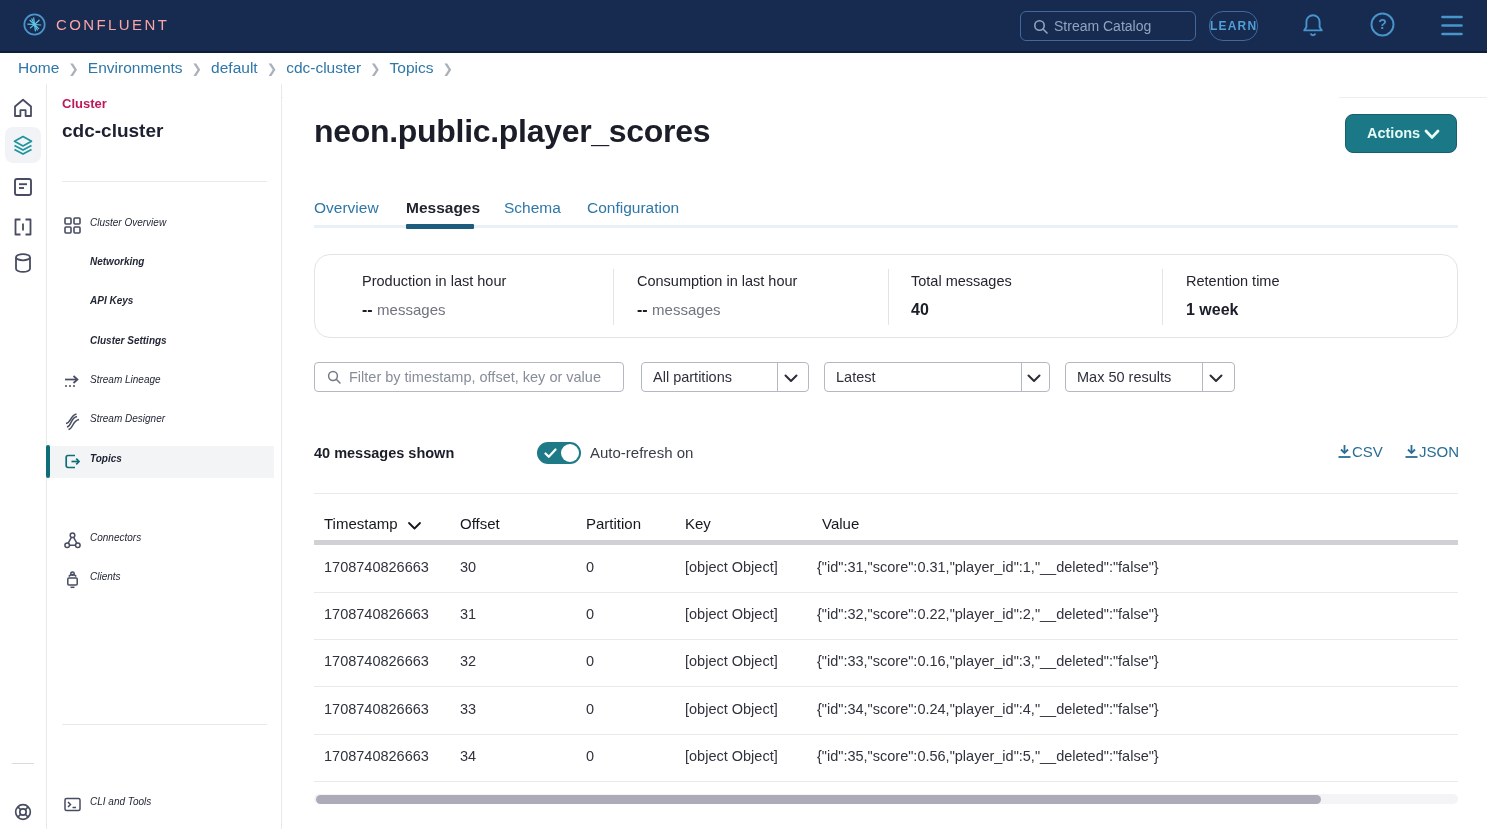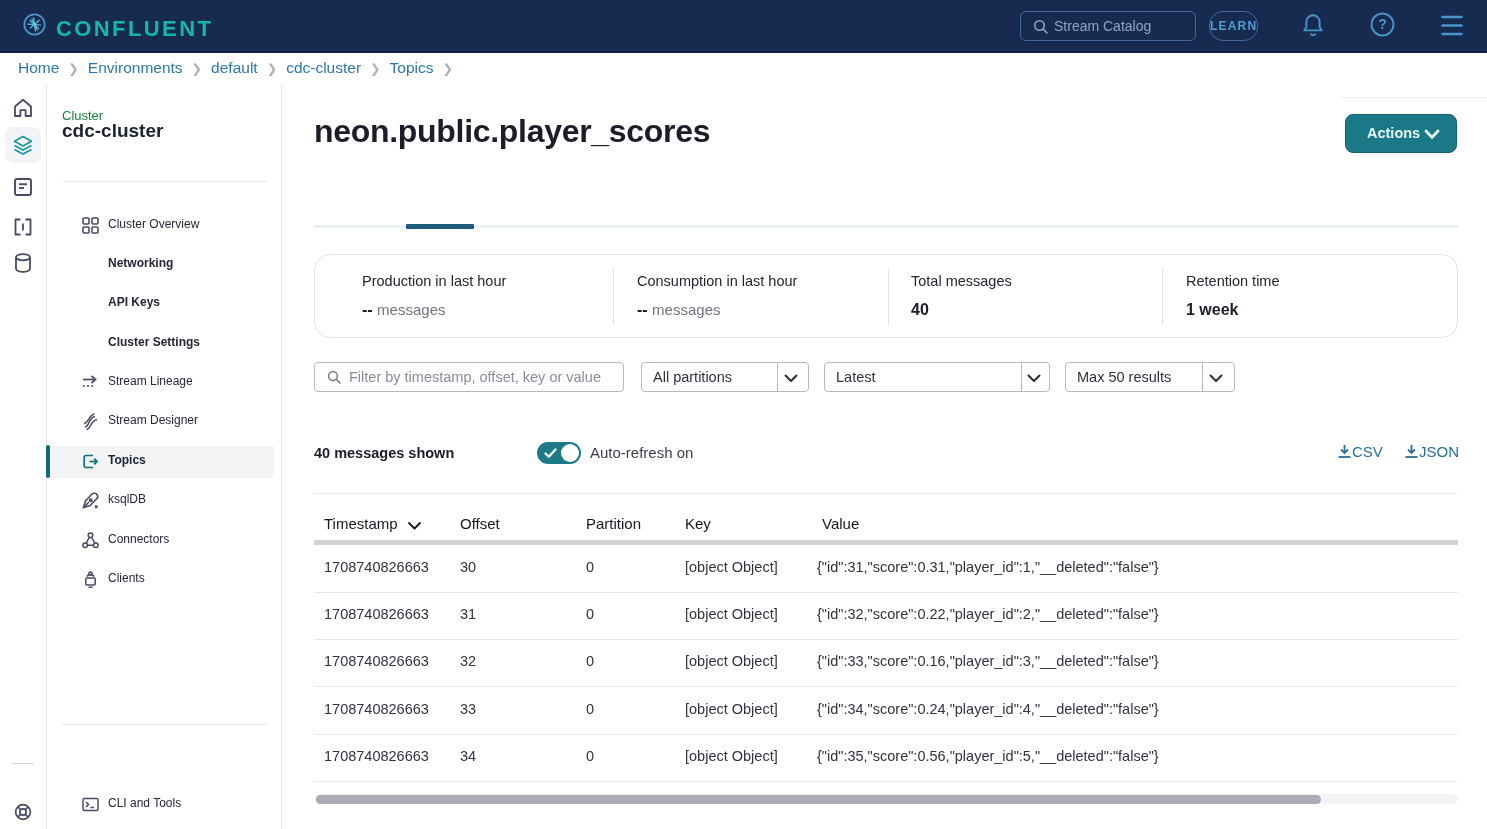--- a/index.html
+++ b/index.html
@@ -3,44 +3,44 @@
 <meta charset="utf-8">
 <style>
 * { margin:0; padding:0; box-sizing:border-box; }
 html,body { width:1487px; height:829px; overflow:hidden; background:#fff;
   font-family:"Liberation Sans", sans-serif; }
 #page { position:relative; width:1487px; height:829px; overflow:hidden; background:#fff; }
 
 
 #topbar { position:absolute; left:0; top:0; width:1487px; height:53px; background:#172a50; border-bottom:2px solid #0e1d3c; }
 #logo { position:absolute; left:23px; top:13px; }
-#brand { position:absolute; left:56px; top:16px; font-size:22px; font-weight:700; letter-spacing:2.4px; color:#14b8a6; }
+#brand { position:absolute; left:56px; top:16px; font-size:15px; font-weight:400; letter-spacing:2.4px; color:#fca5a5; }
 #navsearch { position:absolute; left:1020px; top:11px; width:176px; height:30px; border:1px solid #41699c; border-radius:6px; }
 #navsearch .ph { position:absolute; left:33px; top:6px; font-size:14px; color:#8fa5c1; }
 #navsearch svg { position:absolute; left:12px; top:7px; }
 #learn { position:absolute; left:1209px; top:11px; width:49px; height:30px; border:1px solid #41699c; border-radius:14px; color:#509fd6; font-size:12px; font-weight:700; letter-spacing:1.2px; text-align:center; line-height:28px; }
 .nbicon { position:absolute; top:12px; }
 
 
 #crumbs { position:absolute; left:0; top:53px; width:1487px; height:45px; background:#fff; border-bottom:1px solid #eceef1; font-size:15.5px; }
 #crumbs span.lnk { color:#2e77a8; }
 #crumbs span.sep { color:#abb1bb; padding:0 9px; font-size:12.5px; }
 #crumbs .inner { position:absolute; left:18px; top:6px; }
 
 
 #strip { position:absolute; left:0; top:84px; width:47px; height:745px; background:#fff; border-right:1px solid #e7e9ec; }
 .sicon { position:absolute; left:11px; width:24px; height:24px; }
 #stripsel { position:absolute; left:5px; top:43px; width:36px; height:36px; background:#f2f3f6; border-radius:8px; }
 
 
 #sidebar { position:absolute; left:47px; top:84px; width:235px; height:745px; background:#fff; border-right:1px solid #e7e9ec; }
-#sb-cluster { position:absolute; left:15px; top:24px; font-size:13px; color:#15803d; }
+#sb-cluster { position:absolute; left:15px; top:12px; font-size:13px; color:#be185d;font-weight:bold; }
 #sb-name { position:absolute; left:15px; top:36px; font-size:19px; font-weight:700; color:#1c2030; }
 .sb-div { position:absolute; left:15px; width:205px; border-top:1px solid #e7e9ec; }
-.nav-item { position:absolute; left:18px; width:235px; height:39px; font-size:12px; color:#242836; }
+.nav-item { position:absolute; left:0; width:235px; height:39px; font-size:10px; color:#242836;font-style:italic; }
 .nav-item .txt { position:absolute; left:43px; top:11px; }
 .nav-item .ico { position:absolute; left:16px; top:10px; }
 .nav-item.b .txt { font-weight:700; }
 #sel-row { position:absolute; left:0; top:362px; width:227px; height:32px; background:#f3f4f6; }
 #sel-bar { position:absolute; left:-1px; top:361px; width:4px; height:33px; background:#0d6e78; border-radius:2px; }
 
 
 #main { position:absolute; left:283px; top:84px; width:1056px; height:745px; background:#fff; }
 h1#title { position:absolute; left:31px; top:113px; font-size:32px; font-weight:700; color:#1b1e28; letter-spacing:-0.3px; }
 #actions { position:absolute; left:1062px; top:30px; width:112px; height:39px; background:#1b7987; border:1px solid #14606e; border-radius:8px; color:#e3f9f6; font-size:14.5px; font-weight:700; text-align:left;padding-left:46px; }
@@ -226,31 +226,20 @@
     <div class="nav-item b" style="top:358px">
       <svg class="ico" width="19" height="19" viewBox="0 0 19 19">
           <g fill="none" stroke="#0d6e78" stroke-width="1.7">
             <path d="M12 3.5 H5 A1.8 1.8 0 0 0 3.2 5.3 V13.7 A1.8 1.8 0 0 0 5 15.5 H12"></path>
             <path d="M8.5 9.5 H16"></path>
             <path d="M13.2 6.7 L16 9.5 L13.2 12.3"></path>
           </g>
         </svg>
       <span class="txt" style="color:#1c2030">Topics</span>
     </div>
-    <div class="nav-item" style="top:397px">
-      <svg class="ico" width="19" height="19" viewBox="0 0 19 19">
-          <g fill="none" stroke="#474c61" stroke-width="1.6">
-            <path d="M2.5 16.5 L4.5 10 L11 3 C12.5 1.8 15 2 16 3.5 C17 5 16.8 7 15.5 8 L9 14.5 L2.5 16.5 Z"></path>
-            <path d="M2.5 16.5 L8 11"></path>
-            <circle cx="9.7" cy="9.3" r="1.2"></circle>
-          </g>
-          <path d="M14 14.5 L16.5 17 M16.5 14.5 L14 17" stroke="#474c61" stroke-width="1.4"></path>
-        </svg>
-      <span class="txt">ksqlDB</span>
-    </div>
     <div class="nav-item" style="top:437px">
       <svg class="ico" width="19" height="19" viewBox="0 0 19 19">
           <g fill="none" stroke="#474c61" stroke-width="1.5">
             <circle cx="9.5" cy="4.3" r="2.3"></circle>
             <circle cx="4.2" cy="14.2" r="2.3"></circle>
             <circle cx="14.8" cy="14.2" r="2.3"></circle>
             <path d="M8.4 6.3 L5.2 12.2 M10.6 6.3 L13.8 12.2 M6.5 14.2 H12.5"></path>
           </g>
         </svg>
       <span class="txt">Connectors</span>
@@ -281,20 +270,26 @@
 
   <div id="main">
     <h1 id="title" style="top:29px">neon.public.player_scores</h1>
     <div id="actions">
         <span>Actions</span>
       <svg width="16" height="11" viewBox="0 0 16 11">
           <path d="M2 2 L8 8.4 L14 2" fill="none" stroke="#eafcf9" stroke-width="2.8" stroke-linecap="round" stroke-linejoin="round"></path>
         </svg>
     </div>
 
+    <div id="tabs">
+      <span class="tab" style="left:0">Overview</span>
+      <span class="tab" style="left:92px; color:#21242e; font-weight:700;">Messages</span>
+      <span class="tab" style="left:190px">Schema</span>
+      <span class="tab" style="left:273px">Configuration</span>
+    </div>
     <div id="tabline"></div>
     <div id="tab-active-line"></div>
 
     <div id="stats">
       <div class="st-div" style="left:298px"></div>
       <div class="st-div" style="left:573px"></div>
       <div class="st-div" style="left:847px"></div>
       <div class="st-lab" style="left:47px">Production in last hour</div>
       <div class="st-val" style="left:47px">--&nbsp;<span class="gr">messages</span></div>
       <div class="st-lab" style="left:322px">Consumption in last hour</div>

